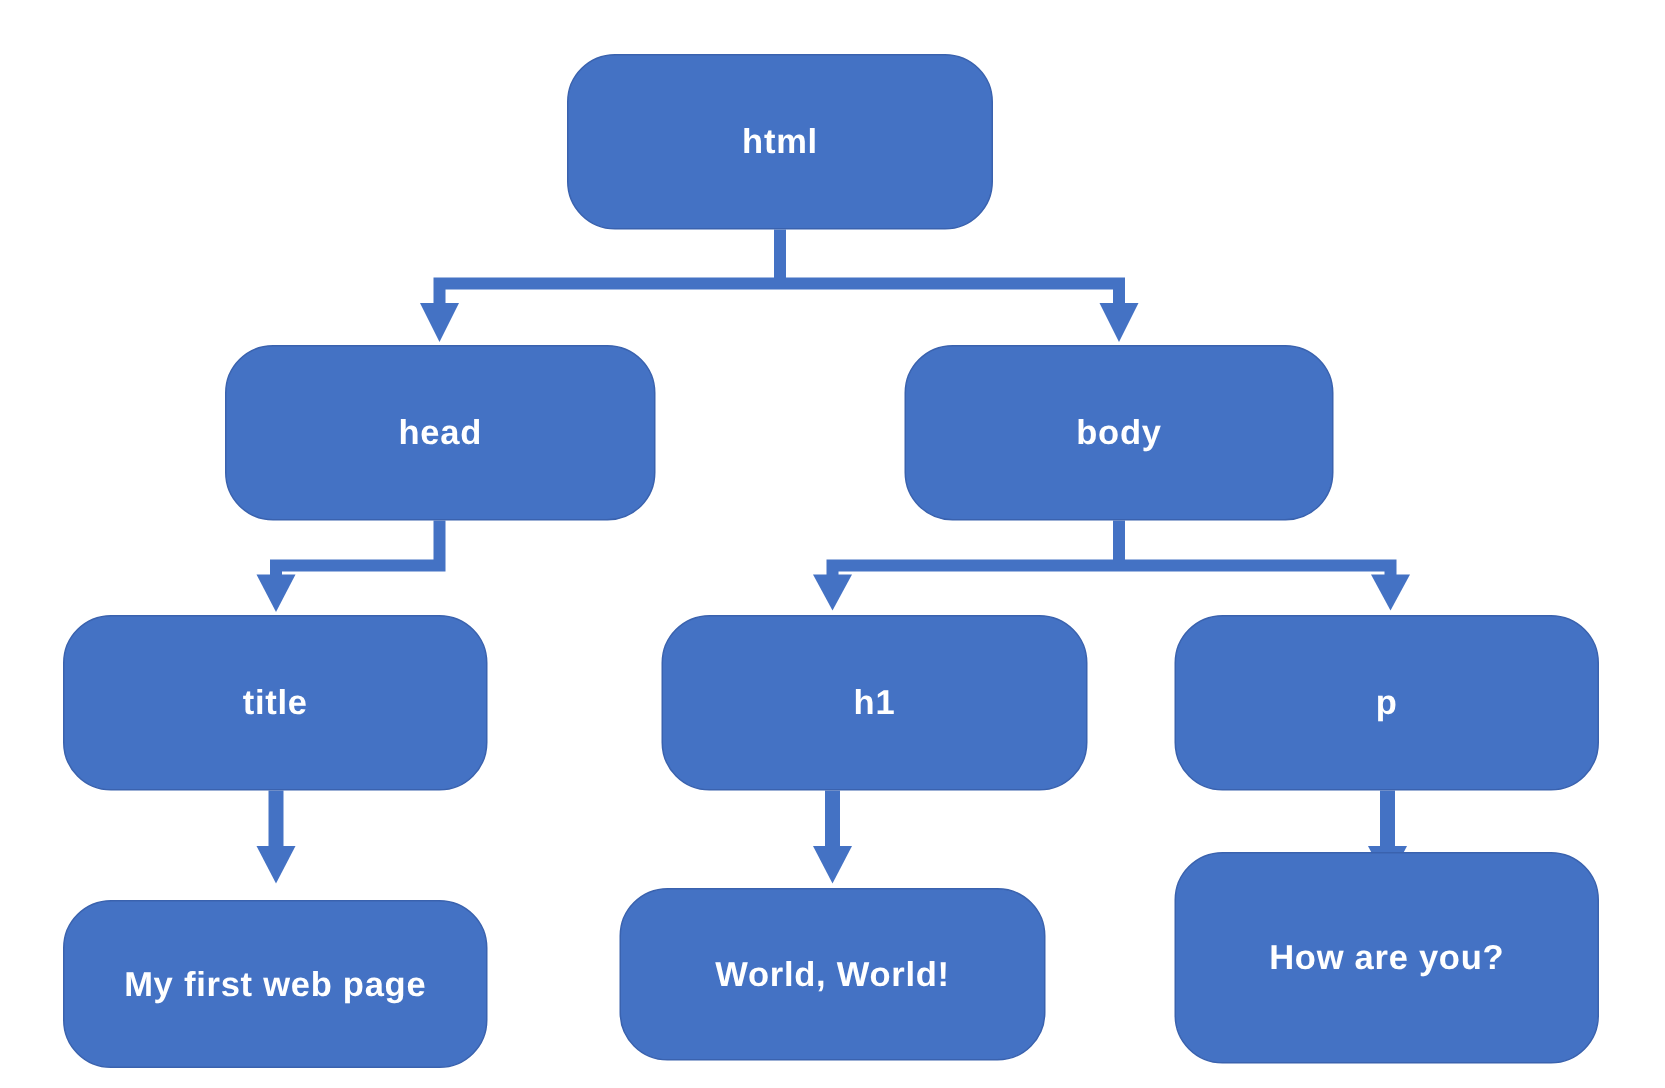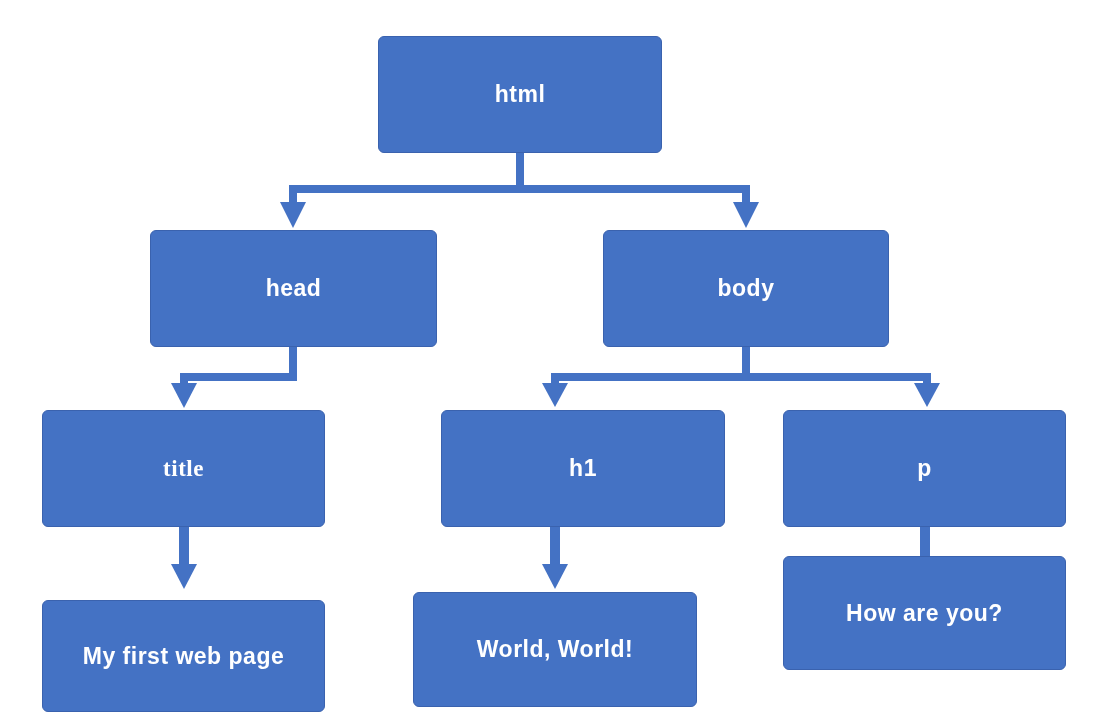--- a/index.html
+++ b/index.html
@@ -29,43 +29,43 @@
     fill: none;
   }
   .connector-layer polygon {
     fill: var(--connector);
     stroke: none;
   }
   .node {
     position: absolute;
     background: var(--node-fill);
     border: 1.5px solid var(--node-border);
-    border-radius: 6px;
+    border-radius: 32px;
     display: flex;
     align-items: center;
     justify-content: center;
     color: var(--text);
     font-weight: bold;
     font-size: 23px;
     letter-spacing: 0.5px;
     text-align: center;
   }
   
   .n-html  { left: 378px; top: 36px;  width: 284px; height: 117px; }
   
   .n-head  { left: 150px; top: 230px; width: 287px; height: 117px; }
   .n-body  { left: 603px; top: 230px; width: 286px; height: 117px; }
   
-  .n-title { left: 42px;  top: 410px; width: 283px; height: 117px; font-family: Liberation Serif, serif; }
+  .n-title { left: 42px;  top: 410px; width: 283px; height: 117px; }
   .n-h1    { left: 413px; top: 410px; width: 284px; height: 117px; margin-left: 28px; }
   .n-p     { left: 783px; top: 410px; width: 283px; height: 117px; }
   
   .n-title-text { left: 42px;  top: 600px; width: 283px; height: 112px; }
   .n-h1-text    { left: 413px; top: 592px; width: 284px; height: 115px; }
-  .n-p-text     { left: 783px; top: 556px; width: 283px; height: 114px; }
+  .n-p-text     { left: 783px; top: 568px; width: 283px; height: 141px; }
 </style>
 </head>
 <body>
 
 <div class="canvas">
 
   <svg class="connector-layer" viewBox="0 0 1110 725" xmlns="http://www.w3.org/2000/svg">
 
     <g>
       <path d="M520 153 V189 M289 189 H750 M293 185 V203 M746 185 V203" stroke-width="8"></path>

